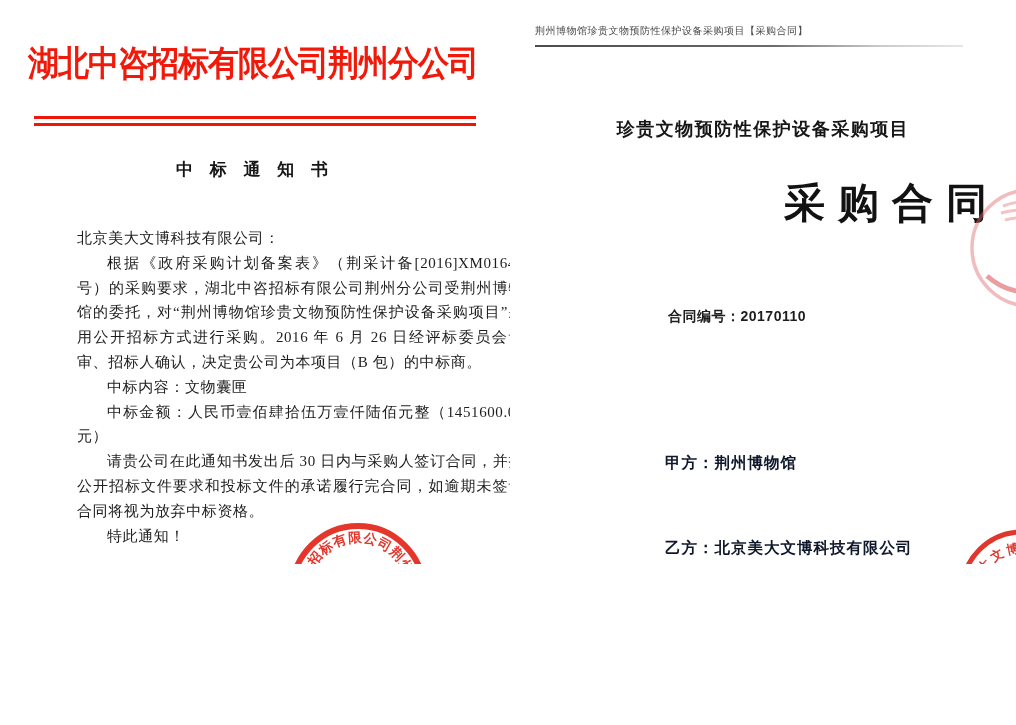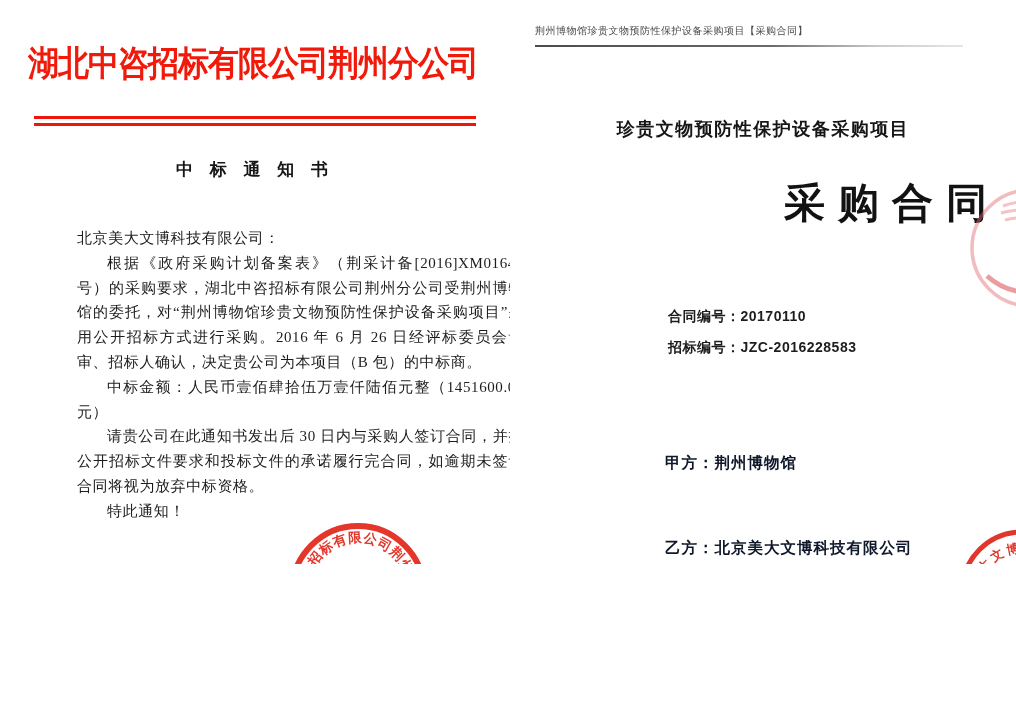--- a/index.html
+++ b/index.html
@@ -86,20 +86,21 @@
       <span class="rl"></span>
       <span class="rl"></span>
     </div>
 
     <h2 class="doc-title">中 标 通 知 书</h2>
 
 
     <div class="body-text">
       <p class="no-indent">北京美大文博科技有限公司：</p>
       <p>根据《政府采购计划备案表》（荆采计备[2016]XM01641 号）的采购要求，湖北中咨招标有限公司荆州分公司受荆州博物馆的委托，对“荆州博物馆珍贵文物预防性保护设备采购项目”采用公开招标方式进行采购。2016 年 6 月 26 日经评标委员会评审、招标人确认，决定贵公司为本项目（B 包）的中标商。</p>
+      <p>中标内容：文物囊匣</p>
       <p>中标金额：人民币壹佰肆拾伍万壹仟陆佰元整（1451600.00 元）</p>
       <p>请贵公司在此通知书发出后 30 日内与采购人签订合同，并按公开招标文件要求和投标文件的承诺履行完合同，如逾期未签订合同将视为放弃中标资格。</p>
       <p>特此通知！</p>
     </div>
 
     <div class="sig-company">湖北中咨招标有限公司荆州分公司</div>
     <div class="sig-date">2017 年 1 月 3 日</div>
 
     <svg class="stamp-left" width="150" height="150" viewBox="0 0 150 150">
       <circle cx="75" cy="75" r="66" fill="none" stroke="#e2261a" stroke-width="6"></circle>
@@ -117,21 +118,20 @@
 
     <div class="running-header">荆州博物馆珍贵文物预防性保护设备采购项目【采购合同】</div>
     <div class="header-rule"></div>
 
     <div class="project-name">珍贵文物预防性保护设备采购项目</div>
 
     <div class="contract-title">采购合同</div>
 
     <div class="meta-block">
       <div class="meta-line">合同编号：20170110</div>
-      <div class="meta-line">招标编号：JZC-2016228583</div>
     </div>
 
     <div class="party party-a">甲方：荆州博物馆</div>
     <div class="party party-b">乙方：北京美大文博科技有限公司</div>
 
     <div class="cover-date">2017 年 1 月</div>
     <div class="page-number">1</div>
 
     <svg class="stamp-top-right" width="130" height="130" viewBox="0 0 130 130">
       <circle cx="65" cy="68" r="58" fill="none" stroke="#e06a70" stroke-width="3.5" stroke-opacity="0.45"></circle>

